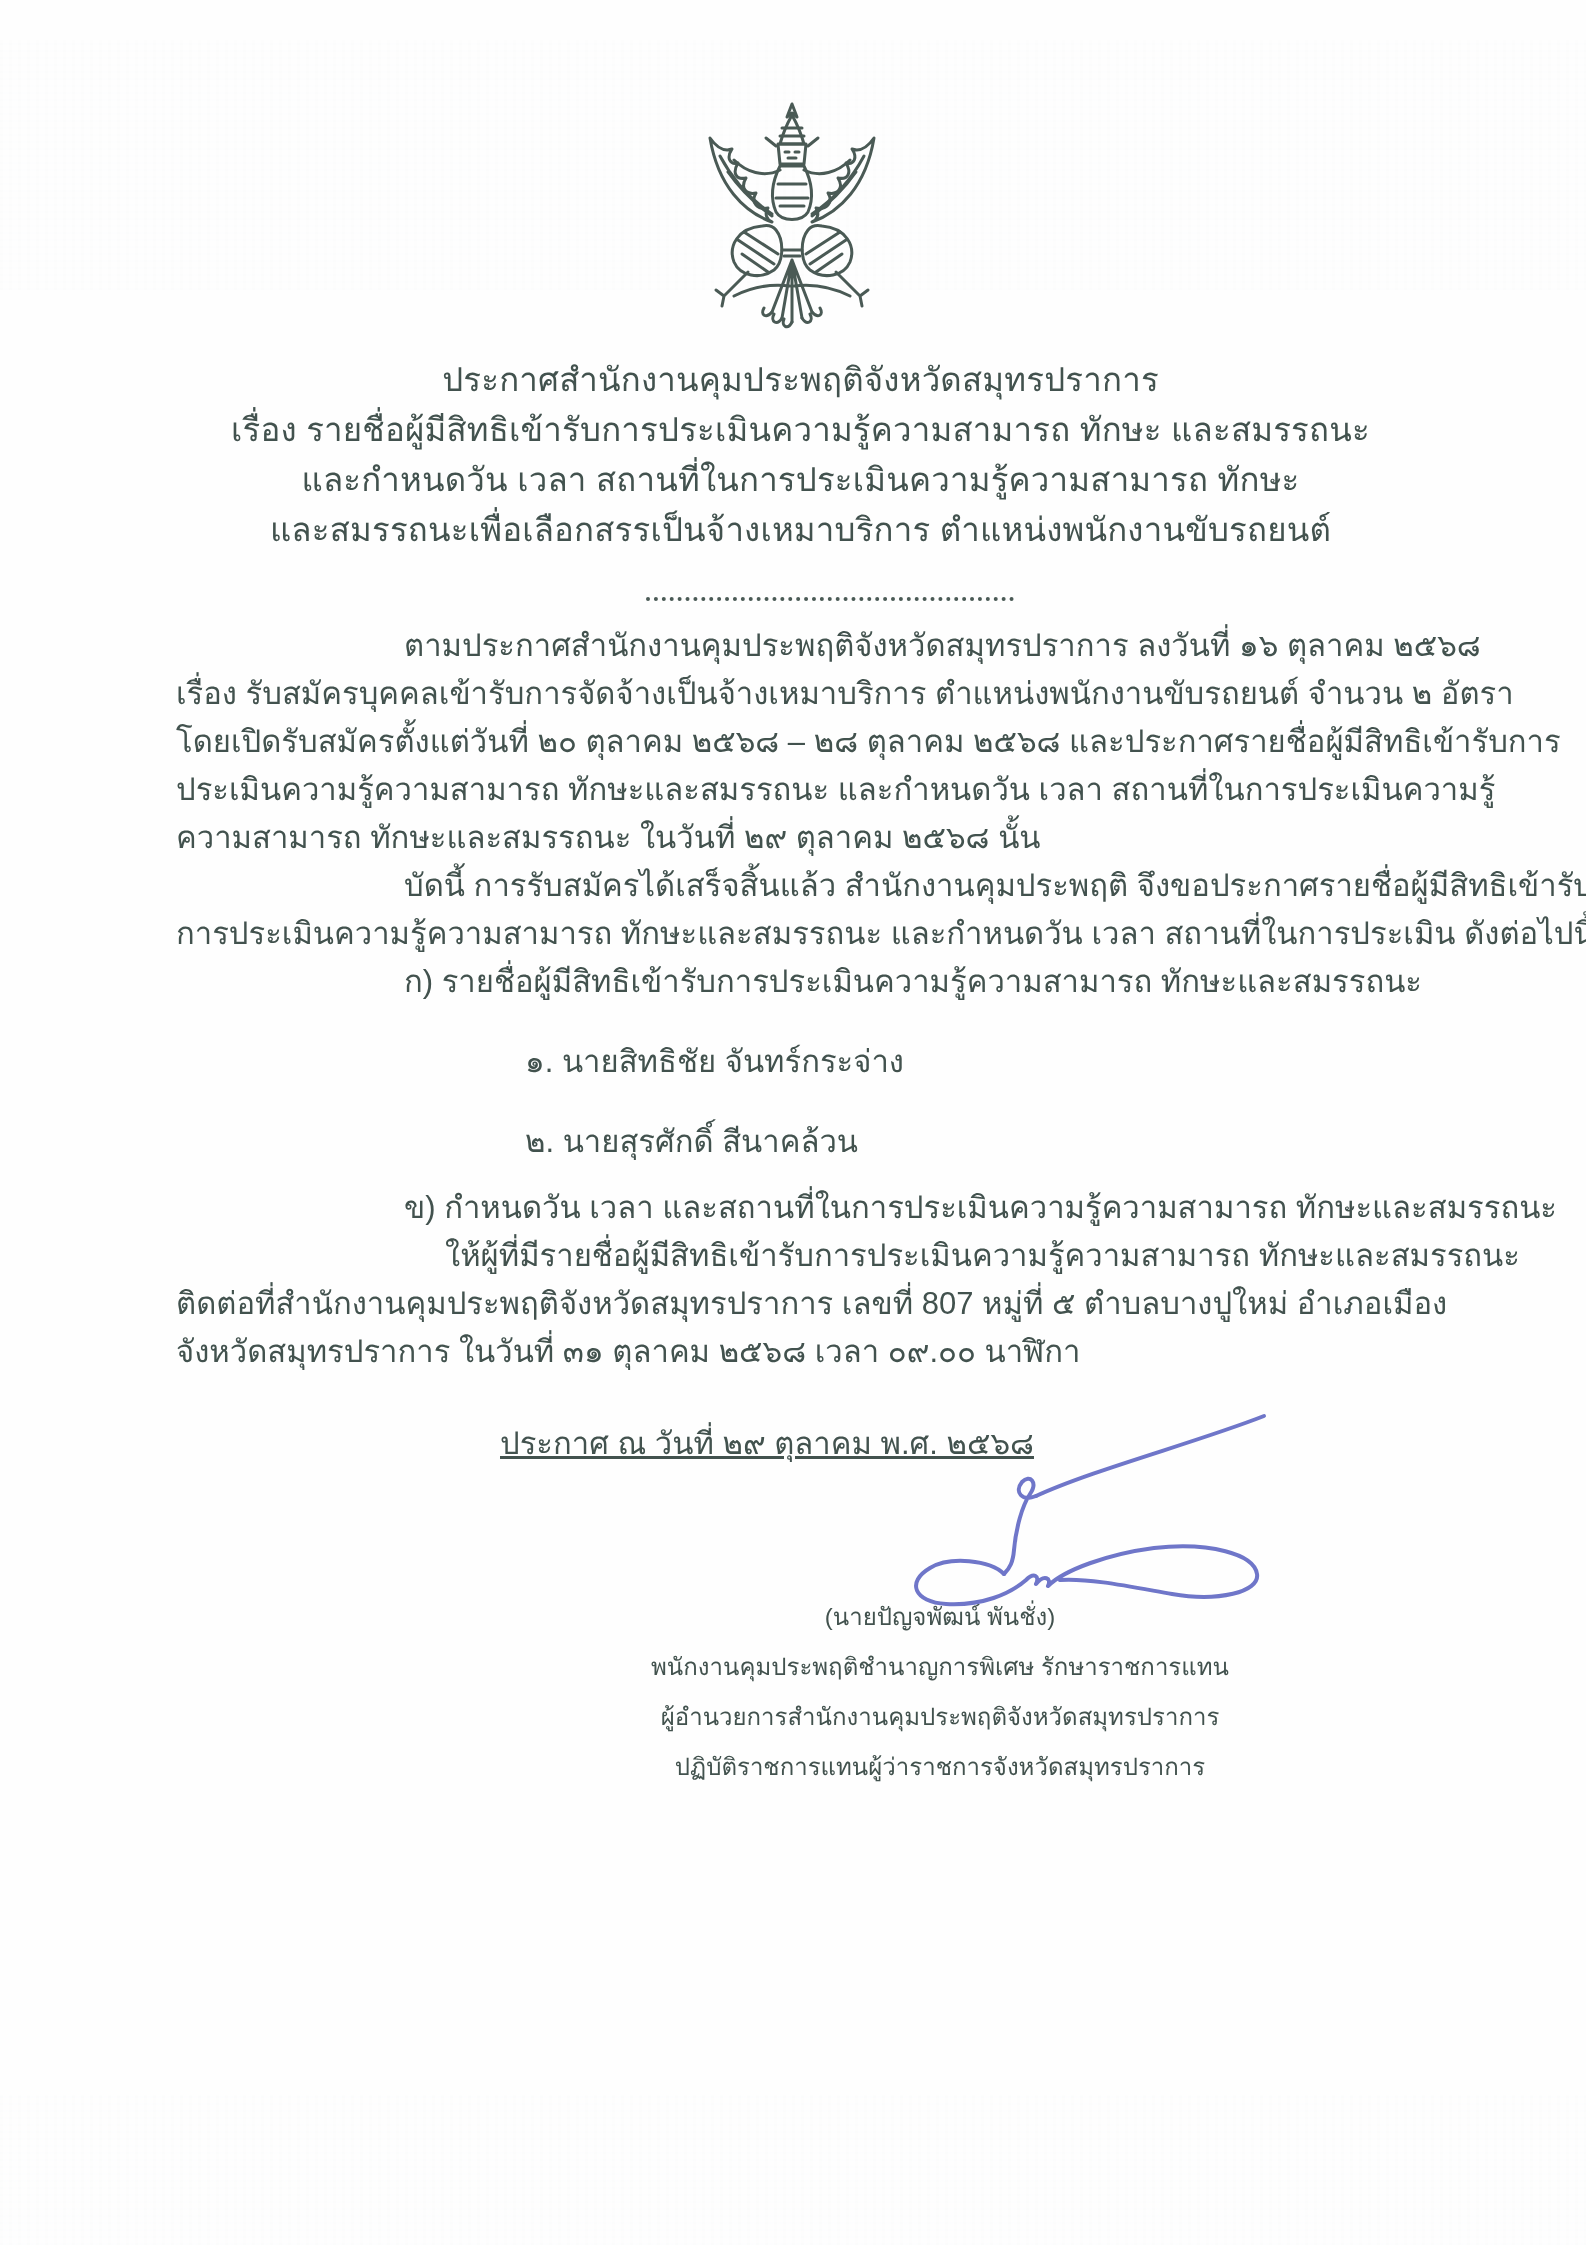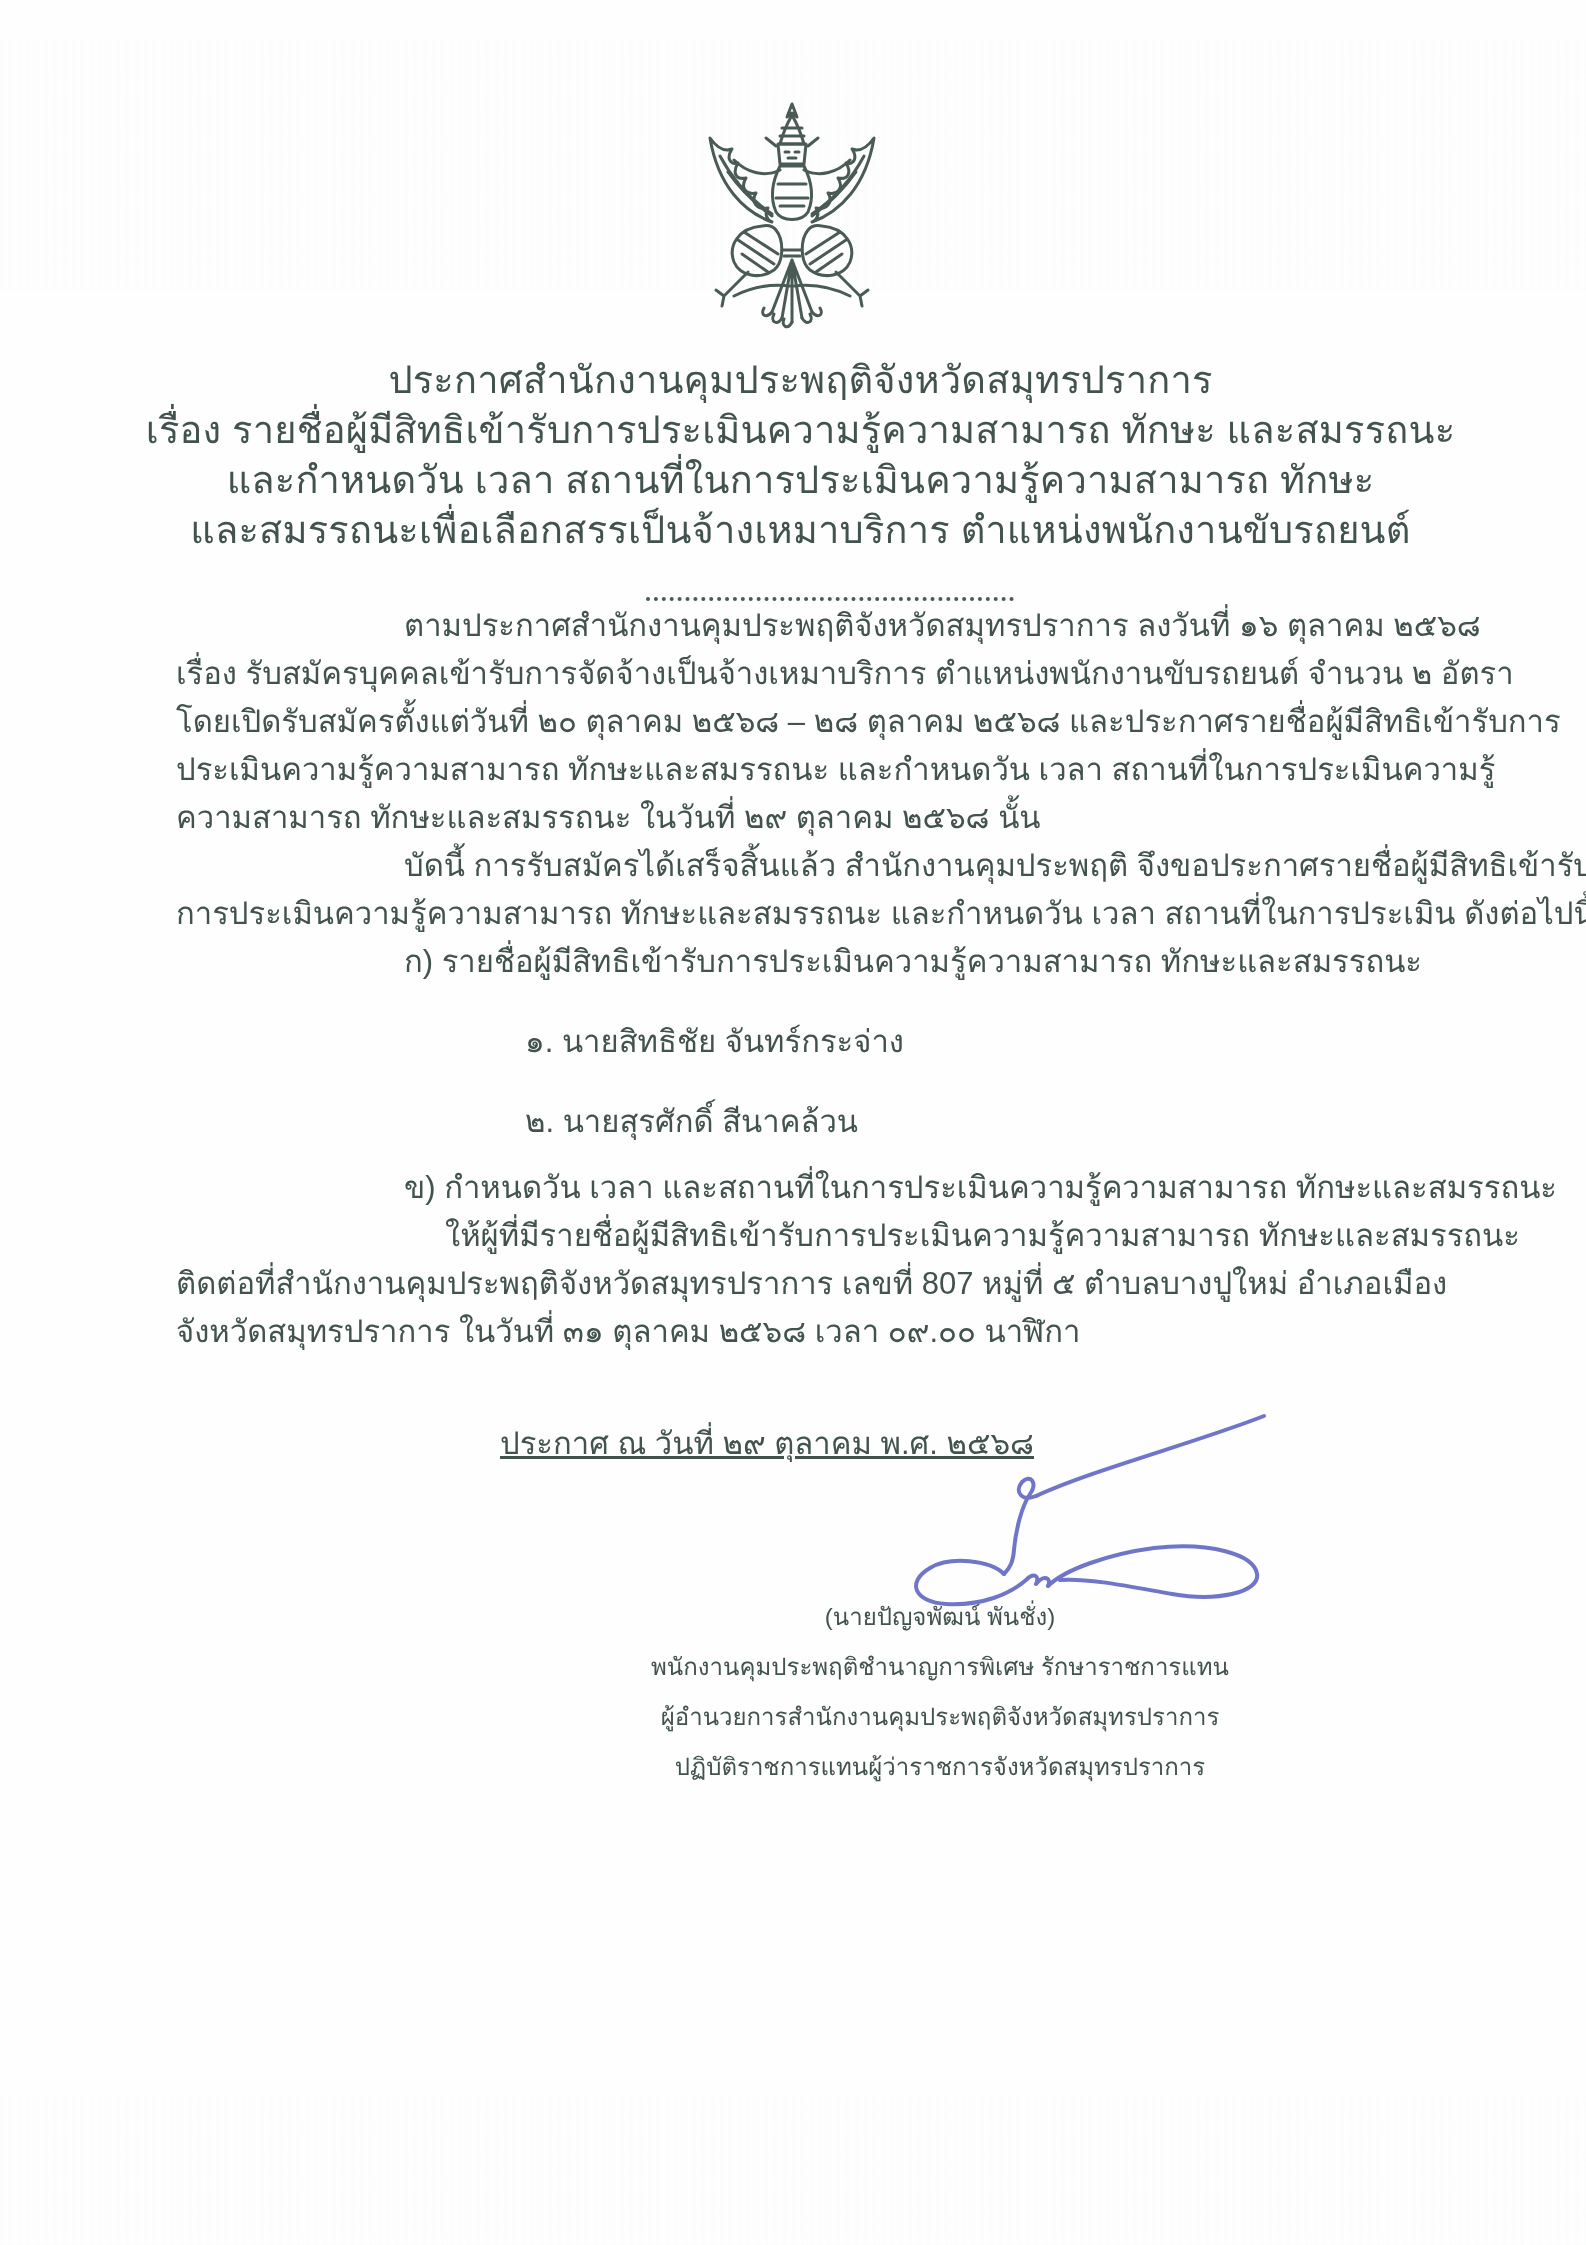--- a/index.html
+++ b/index.html
@@ -17,26 +17,26 @@
     background:repeating-linear-gradient(90deg,rgba(120,150,160,.18) 0 3px,transparent 3px 9px),
                repeating-linear-gradient(0deg,rgba(120,150,160,.10) 0 2px,transparent 2px 7px);
     opacity:.06;}
   .noise.top{top:40px;height:250px;}
   .noise.bottom{top:2095px;height:150px;}
 
   .emblem{position:absolute;left:672px;top:96px;width:240px;height:238px;}
   .emblem svg{width:100%;height:100%;stroke:#4a5a55;fill:none;stroke-width:3;stroke-linecap:round;stroke-linejoin:round;}
 
   .title-block{position:absolute;left:0;top:355px;width:1586px;text-align:center;}
-  .title-line{font-size:38px;line-height:50px;white-space:nowrap;letter-spacing:.2px;padding-left:15px;}
+  .title-line{font-size:33px;line-height:50px;white-space:nowrap;letter-spacing:.2px;padding-left:15px;}
 
   .divider{position:absolute;left:646px;top:597px;width:368px;height:0;
     border-bottom:4px dotted #4a5a55;}
 
-  .body-block{position:absolute;left:176px;top:602px;width:1262px;}
+  .body-block{position:absolute;left:176px;top:622px;width:1262px;}
   .bline{font-size:31px;line-height:48px;white-space:nowrap;}
   .ind-para{padding-left:228px;}   
   .ind-item{padding-left:349px;}   
   .ind-sub{padding-left:269px;}    
   .sp-lg{margin-top:32px;}
   .sp-md{margin-top:32px;}
   .sp-sm{margin-top:18px;}
 
   .issued-line{position:absolute;left:500px;top:1420px;font-size:31px;line-height:48px;white-space:nowrap;text-decoration:underline;}
 

